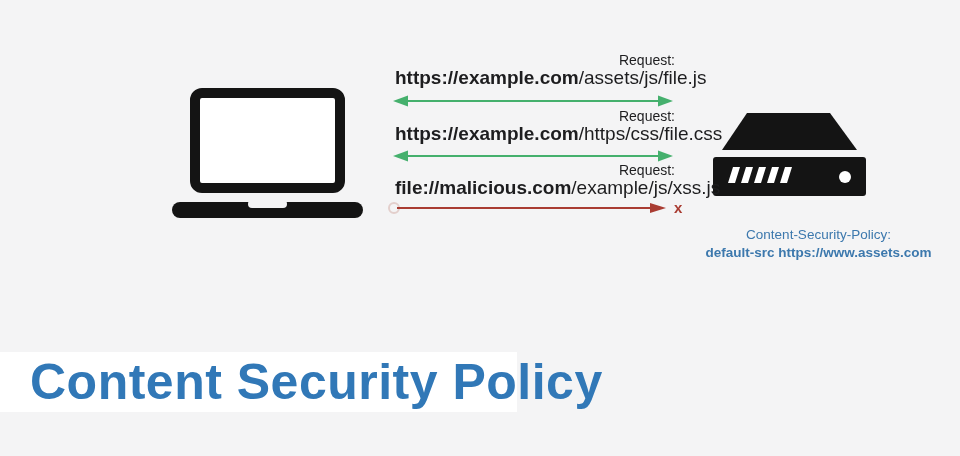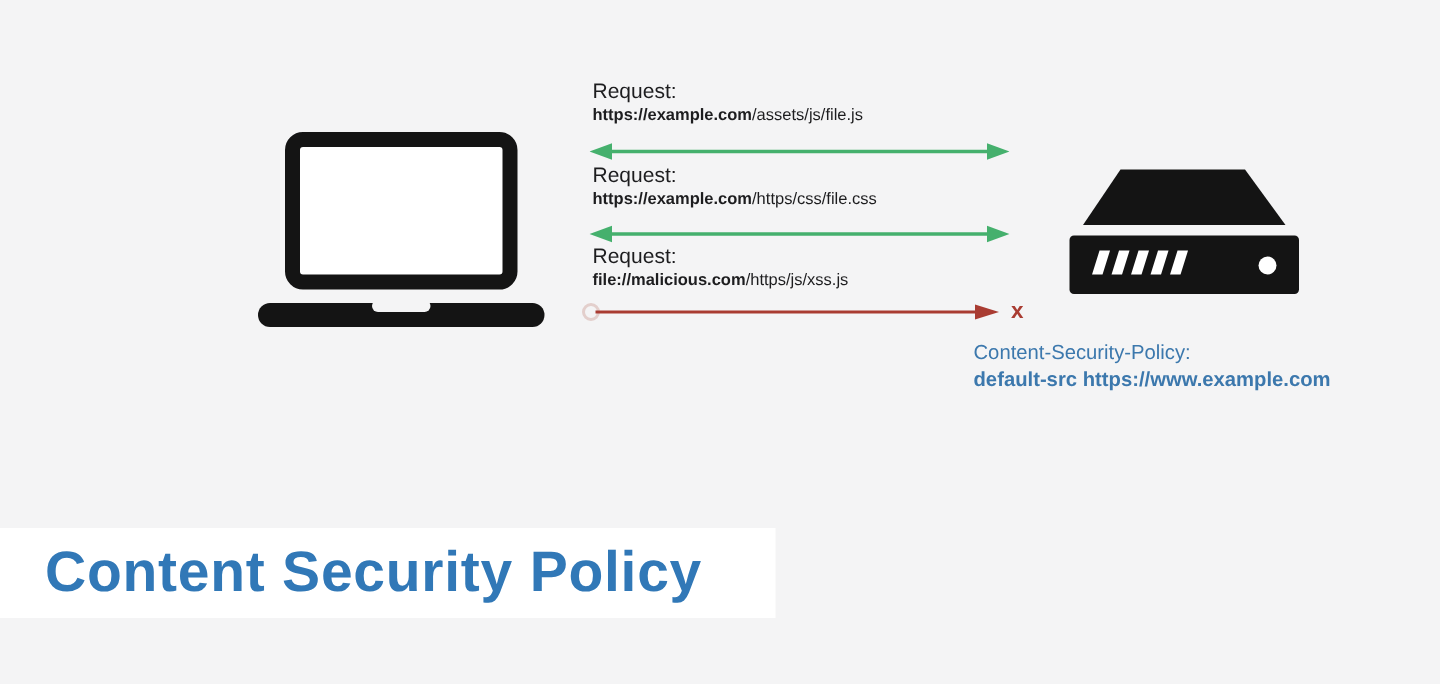--- a/index.html
+++ b/index.html
@@ -15,48 +15,48 @@
   *{margin:0;padding:0;box-sizing:border-box;}
   html,body{width:960px;height:456px;overflow:hidden;}
   body{
     background:var(--background);
     font-family:"Liberation Sans", sans-serif;
     position:relative;
   }
   .abs{position:absolute;}
 
   
-  .req-group{left:395px;width:280px;text-align:left;color:var(--text-dark);}
+  .req-group{left:395px;width:280px;text-align:right;color:var(--text-dark);}
   .req-label{font-size:14px;line-height:17px;}
-  .req-url{font-size:11px;line-height:17px;white-space:nowrap;}
+  .req-url{font-size:19px;line-height:17px;white-space:nowrap;}
   .req-url .origin{font-weight:bold;}
 
   
   .arrow-svg{display:block;}
 
   .x-mark{
     color:var(--blocked-red);
     font-weight:bold;
     font-size:15px;
     line-height:15px;
   }
 
   
-  .csp-block{left:649px;top:226px;width:285px;color:var(--csp-blue);}
+  .csp-block{left:676px;top:226px;width:285px;text-align:center;color:var(--csp-blue);}
   .csp-header{font-size:13.5px;line-height:18px;}
   .csp-directive{font-size:13.5px;font-weight:bold;line-height:18px;white-space:nowrap;}
 
   
   .title-banner{
     left:0;top:352px;width:517px;height:60px;
     background:var(--panel-white);
   }
   .page-title{
     color:var(--title-blue);
-    font-size:38px;
+    font-size:50px;
     font-weight:bold;
     line-height:60px;
     padding-left:30px;
     white-space:nowrap;
     letter-spacing:0.5px;
   }
 </style>
 </head>
 <body>
 
@@ -94,29 +94,29 @@
   <div class="req-url"><span class="origin">https://example.com</span><span>/https/css/file.css</span></div>
 </div>
 <svg class="abs arrow-svg" style="left:393px;top:147px;" width="280" height="18" viewBox="0 0 280 18" aria-hidden="true">
   <line x1="12" y1="9" x2="268" y2="9" style="stroke:var(--allowed-green);stroke-width:2.2;"></line>
   <polygon points="0,9 15,3.5 15,14.5" style="fill:var(--allowed-green);"></polygon>
   <polygon points="280,9 265,3.5 265,14.5" style="fill:var(--allowed-green);"></polygon>
 </svg>
 
 <div class="abs req-group" style="top:162px;">
   <div class="req-label">Request:</div>
-  <div class="req-url"><span class="origin">file://malicious.com</span><span>/https/js/xss.js</span></div>
+  <div class="req-url"><span class="origin">file://malicious.com</span><span>/example/js/xss.js</span></div>
 </div>
 <svg class="abs arrow-svg" style="left:385px;top:198px;" width="285" height="20" viewBox="0 0 285 20" aria-hidden="true">
   <circle cx="9" cy="10" r="5" style="fill:none;stroke:#e3cfcc;stroke-width:2;"></circle>
   <line x1="12" y1="10" x2="266" y2="10" style="stroke:var(--blocked-red);stroke-width:2;"></line>
   <polygon points="281,10 265,5 265,15" style="fill:var(--blocked-red);"></polygon>
 </svg>
 <div class="abs x-mark" style="left:674px;top:200px;">x</div>
 
 <div class="abs csp-block">
   <div class="csp-header">Content-Security-Policy:</div>
-  <div class="csp-directive">default-src https://www.example.com</div>
+  <div class="csp-directive">default-src https://www.assets.com</div>
 </div>
 
 <div class="abs title-banner">
   <div class="page-title">Content Security Policy</div>
 </div>
 
 </body></html>

